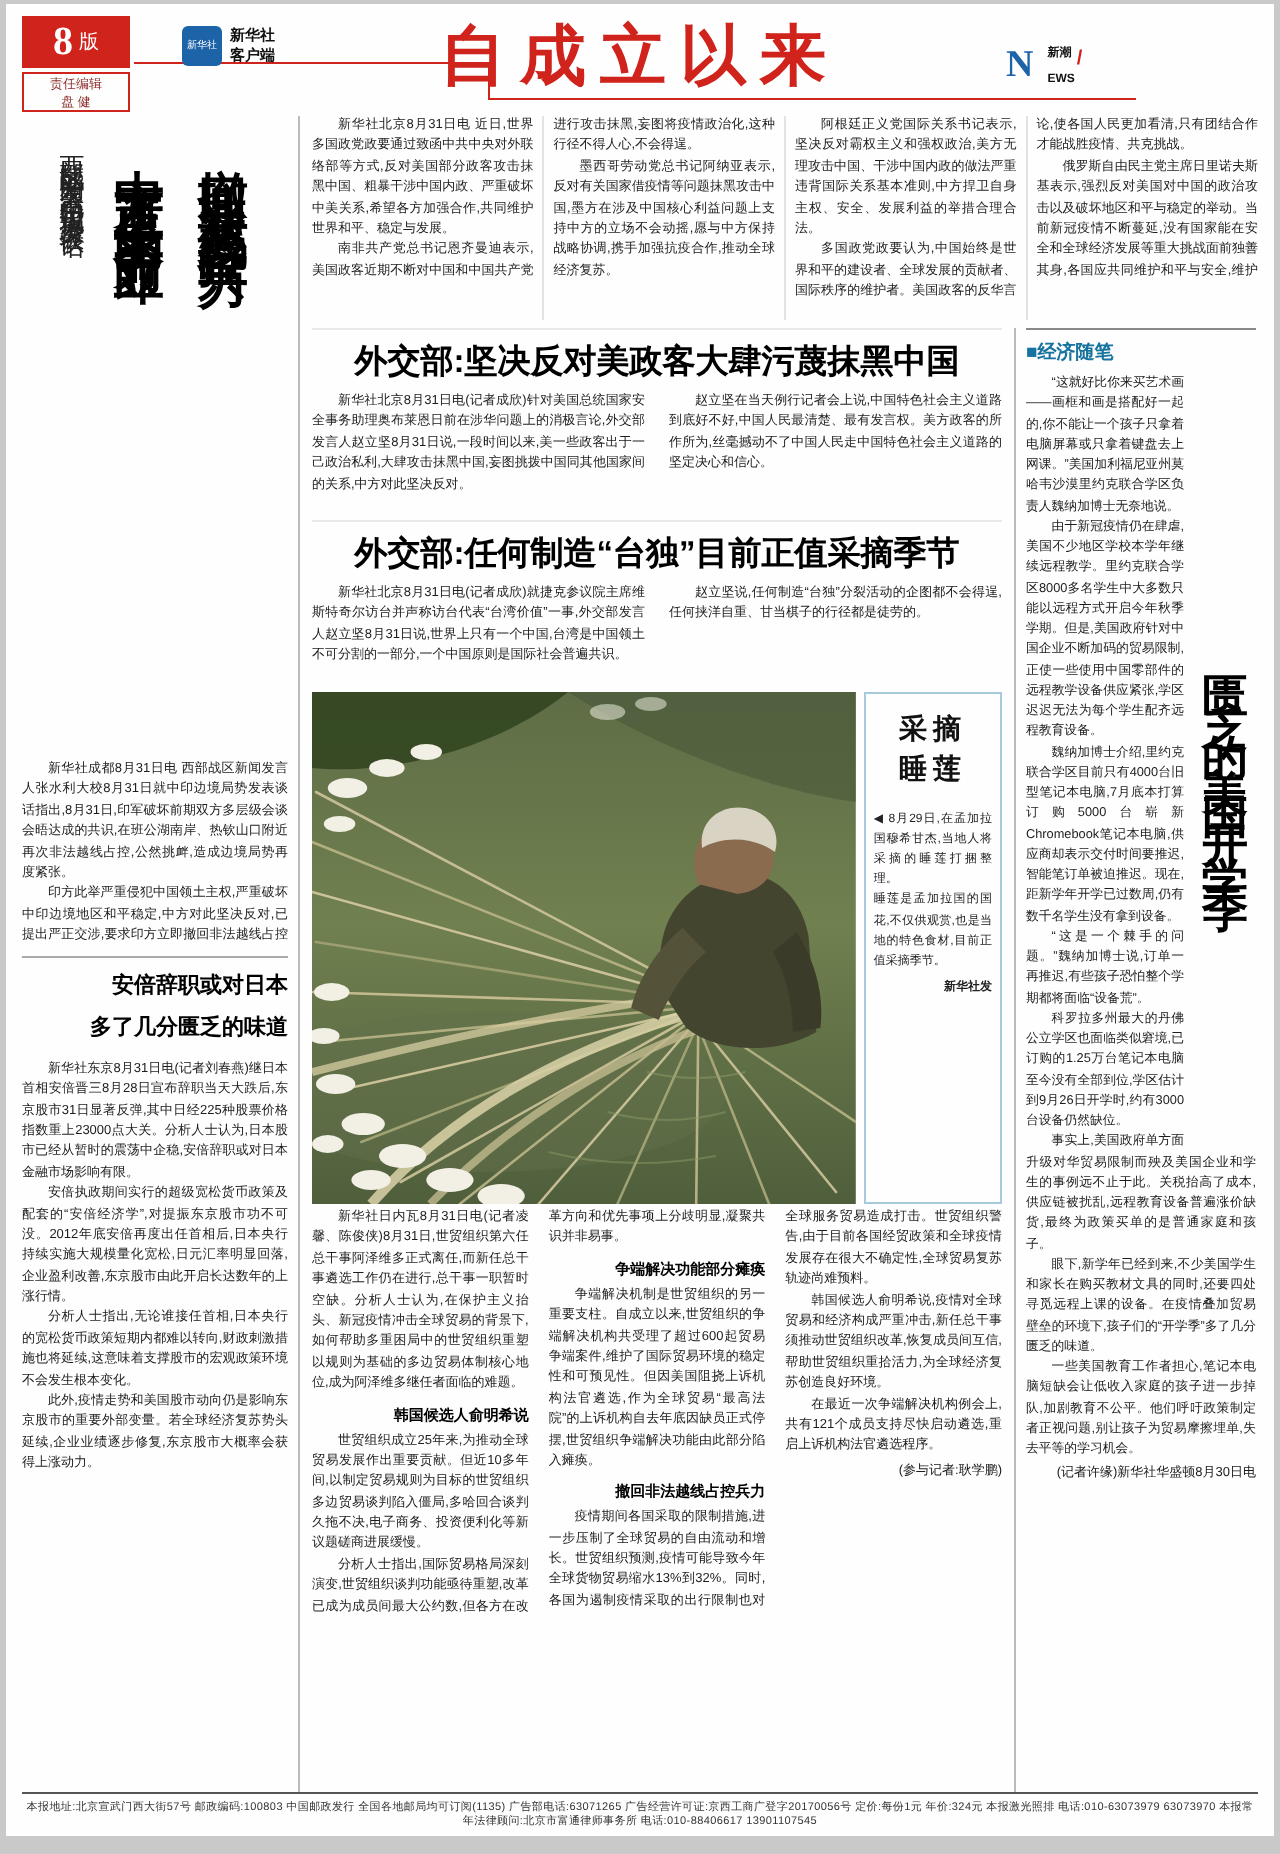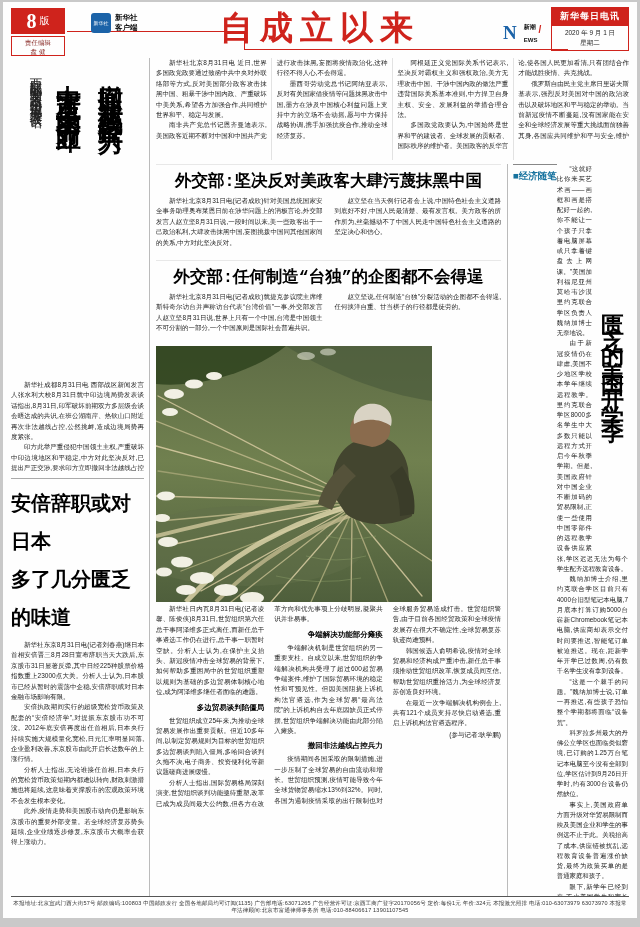--- a/index.html
+++ b/index.html
@@ -37,23 +37,23 @@
   .content { display:flex; height:838px; }
   .col-left { width:139px; border-right:1px solid #bbb; padding-right:5px; display:flex; flex-direction:column; }
   .rest { flex:1; padding-left:6px; display:flex; flex-direction:column; }
   .main-headline { text-align:center; font-size:28px; font-weight:bold; letter-spacing:1px;
     padding:8px 0 6px; color:#000; }
   .main-body { height:102px; overflow:hidden; column-count:4; column-gap:10px;
     column-fill:auto; column-rule:1px solid #e2e2e2; margin-bottom:4px; }
   p.para { font-size:6.5px; line-height:1.6; text-align:justify; text-indent:2em; color:#1c1c1c; }
   .row2 { display:flex; flex:1; min-height:0; }
   .col-center { width:352px; padding-right:6px; border-right:1px solid #bbb; }
-  .col-right { width:120px; padding-left:5px; display:flex; flex-direction:row; }
-  
-  .fm-head { font-family:Liberation Mono, monospace; font-weight:bold; font-size:16.5px;
+  .col-right { width:120px; padding-left:5px; display:flex; flex-direction:column; }
+  
+  .fm-head { font-family:Liberation Sans, sans-serif; font-weight:bold; font-size:16.5px;
     text-align:center; padding:5px 0 4px; color:#000; border-top:1px solid #e8e8e8; }
   .fm-body { column-count:2; column-gap:12px; column-fill:auto; overflow:hidden; }
   .fm1-body { height:64px; }
   .fm2-body { height:49px; }
   
   .photo-row { display:flex; height:256px; margin:5px 0 2px; }
   .photo-frame { width:276px; height:100%; }
   .photo-frame svg { width:100%; height:100%; display:block; }
   .caption-box { width:70px; margin-left:4px; border:1px solid #a9c9dd; padding:5px 4px; display:flex; flex-direction:column; }
   .caption-title { font-family:"Liberation Serif",serif; font-weight:bold; font-size:14px;
@@ -67,22 +67,22 @@
   .subhead { font-size:7.5px; font-weight:bold; text-align:right; margin:5px 0 3px; color:#000; }
   .byline { font-size:6.5px; text-align:right; margin-top:2px; }
   
   .vert-block { height:322px; display:flex; justify-content:center; gap:9px; padding:6px 0 4px; }
   .vert { writing-mode:vertical-rl; text-orientation:upright; }
   .kicker { font-size:12.5px; letter-spacing:2px; color:#222; padding-top:4px; }
   .vhead { font-size:25px; font-weight:bold; letter-spacing:5px; color:#000; }
   .india-body { height:94px; overflow:hidden; }
   .abe { border-top:1px solid #aaa; margin-top:4px; padding-top:5px; flex:1; min-height:0;
     display:flex; flex-direction:column; }
-  .abe-head { font-family:Liberation Sans, sans-serif; font-weight:bold; font-size:20px;
-    text-align:left; line-height:1.9; color:#000; margin-bottom:4px; }
+  .abe-head { font-family:Liberation Mono, monospace; font-weight:bold; font-size:11px;
+    text-align:right; line-height:1.9; color:#000; margin-bottom:4px; }
   .abe-body { flex:1; overflow:hidden; }
   
   .econ-label { border-top:1px solid #888; padding:5px 0 4px; font-size:9.5px; font-weight:bold; color:#16729e; }
   .essay { flex:1; min-height:0; overflow:hidden; }
   .essay-title { float:right; writing-mode:vertical-rl; text-orientation:upright;
     font-family:"Liberation Serif",serif; font-weight:bold; font-size:23px; letter-spacing:15px;
     width:30px; height:380px; margin:2px 0 4px 6px; text-align:center; color:#000; }
   .essay p.para { font-size:6.4px; }
   .essay .byline { clear:none; }
   
@@ -116,27 +116,20 @@
     </div>
     <div class="masthead">自成立以来</div>
     <div class="news-logo">
       <span class="n">N</span>
       <span class="rest">
         <span>新潮</span>
           <br>
         <span>EWS</span>
       </span>
       <span class="swoosh">/</span>
-    </div>
-    <div class="paper-box">
-      <div class="paper-name">新华每日电讯</div>
-      <div class="paper-date">
-        <div>2020 年 9 月 1 日</div>
-        <div>星期二</div>
-      </div>
     </div>
   </div>
 
   <div class="content">
 
     <aside class="col-left">
       <div class="vert-block">
         <div class="vert kicker">西部战区新闻发言人就中印边境局势发表谈话</div>
         <div class="vert vhead">中方严正要求印方立即</div>
         <div class="vert vhead">撤回非法越线占控兵力</div>
@@ -171,21 +164,21 @@
 
       <div class="row2">
         <main class="col-center">
 
           <div class="fm-head">外交部:坚决反对美政客大肆污蔑抹黑中国</div>
           <div class="fm-body fm1-body">
               <p class="para">新华社北京8月31日电(记者成欣)针对美国总统国家安全事务助理奥布莱恩日前在涉华问题上的消极言论,外交部发言人赵立坚8月31日说,一段时间以来,美一些政客出于一己政治私利,大肆攻击抹黑中国,妄图挑拨中国同其他国家间的关系,中方对此坚决反对。</p>
               <p class="para">赵立坚在当天例行记者会上说,中国特色社会主义道路到底好不好,中国人民最清楚、最有发言权。美方政客的所作所为,丝毫撼动不了中国人民走中国特色社会主义道路的坚定决心和信心。</p>
             </div>
 
-          <div class="fm-head">外交部:任何制造“台独”的企图都不会得逞</div>
+          <div class="fm-head">外交部:任何制造“台独”目前正值采摘季节</div>
           <div class="fm-body fm2-body">
               <p class="para">新华社北京8月31日电(记者成欣)就捷克参议院主席维斯特奇尔访台并声称访台代表“台湾价值”一事,外交部发言人赵立坚8月31日说,世界上只有一个中国,台湾是中国领土不可分割的一部分,一个中国原则是国际社会普遍共识。</p>
               <p class="para">赵立坚说,任何制造“台独”分裂活动的企图都不会得逞,任何挟洋自重、甘当棋子的行径都是徒劳的。</p>
             </div>
 
           <div class="photo-row">
             <div class="photo-frame">
               <svg viewBox="0 0 276 256" preserveAspectRatio="none">
                 <defs>
                   <linearGradient id="wg" x1="0" y1="0" x2="0" y2="1">
@@ -245,27 +238,33 @@
                   <path d="M188,118 C176,128 166,142 162,158 L176,164 C182,150 190,138 200,130 Z" fill="#55523a"></path>
                   <path d="M246,120 C256,136 260,152 258,168 L244,170 C244,154 240,140 234,130 Z" fill="#3a3c29"></path>
                 </g>
                 <g stroke="#8fa06a" stroke-width="1" fill="none" opacity="0.45">
                   <path d="M150,210 q30,8 60,0"></path>
                   <path d="M120,230 q40,10 85,2"></path>
                   <path d="M170,190 q25,6 50,0"></path>
                 </g>
               </svg>
             </div>
+            <div class="caption-box">
+              <div class="caption-title">采摘睡莲</div>
+              <p>◀ 8月29日,在孟加拉国穆希甘杰,当地人将采摘的睡莲打捆整理。</p>
+              <p>睡莲是孟加拉国的国花,不仅供观赏,也是当地的特色食材,目前正值采摘季节。</p>
+              <p class="credit">新华社发</p>
+            </div>
           </div>
 
           <div class="wto-body">
             <div>
                 <p class="para">新华社日内瓦8月31日电(记者凌馨、陈俊侠)8月31日,世贸组织第六任总干事阿泽维多正式离任,而新任总干事遴选工作仍在进行,总干事一职暂时空缺。分析人士认为,在保护主义抬头、新冠疫情冲击全球贸易的背景下,如何帮助多重困局中的世贸组织重塑以规则为基础的多边贸易体制核心地位,成为阿泽维多继任者面临的难题。</p>
               </div>
-            <div class="subhead">多边贸易谈判陷僵局</div>
+            <div class="subhead">韩国候选人俞明希说</div>
             <div>
                 <p class="para">世贸组织成立25年来,为推动全球贸易发展作出重要贡献。但近10多年间,以制定贸易规则为目标的世贸组织多边贸易谈判陷入僵局,多哈回合谈判久拖不决,电子商务、投资便利化等新议题磋商进展缓慢。</p>
                 <p class="para">分析人士指出,国际贸易格局深刻演变,世贸组织谈判功能亟待重塑,改革已成为成员间最大公约数,但各方在改革方向和优先事项上分歧明显,凝聚共识并非易事。</p>
               </div>
             <div class="subhead">争端解决功能部分瘫痪</div>
             <div>
                 <p class="para">争端解决机制是世贸组织的另一重要支柱。自成立以来,世贸组织的争端解决机构共受理了超过600起贸易争端案件,维护了国际贸易环境的稳定性和可预见性。但因美国阻挠上诉机构法官遴选,作为全球贸易“最高法院”的上诉机构自去年底因缺员正式停摆,世贸组织争端解决功能由此部分陷入瘫痪。</p>
               </div>
             <div class="subhead">撤回非法越线占控兵力</div>
             <div>

